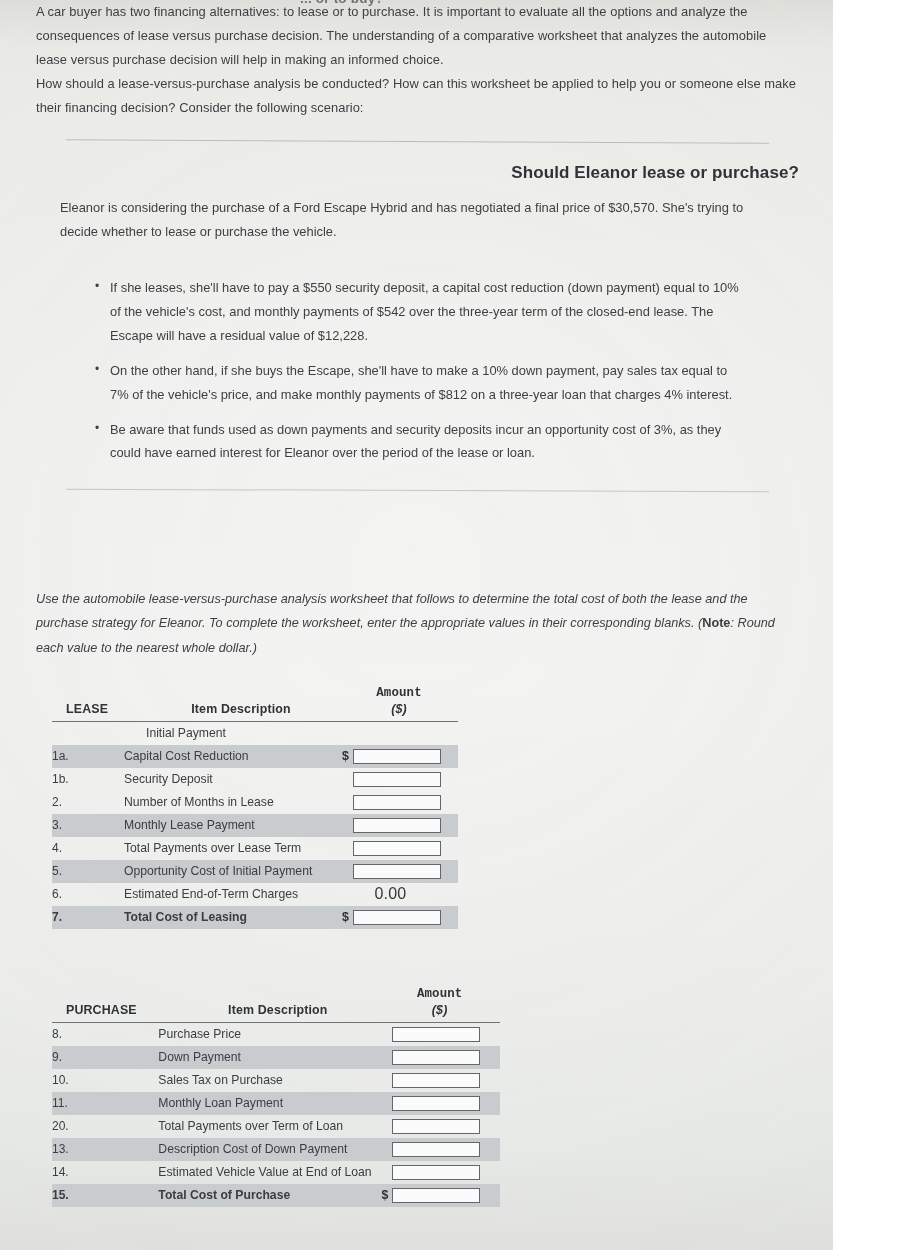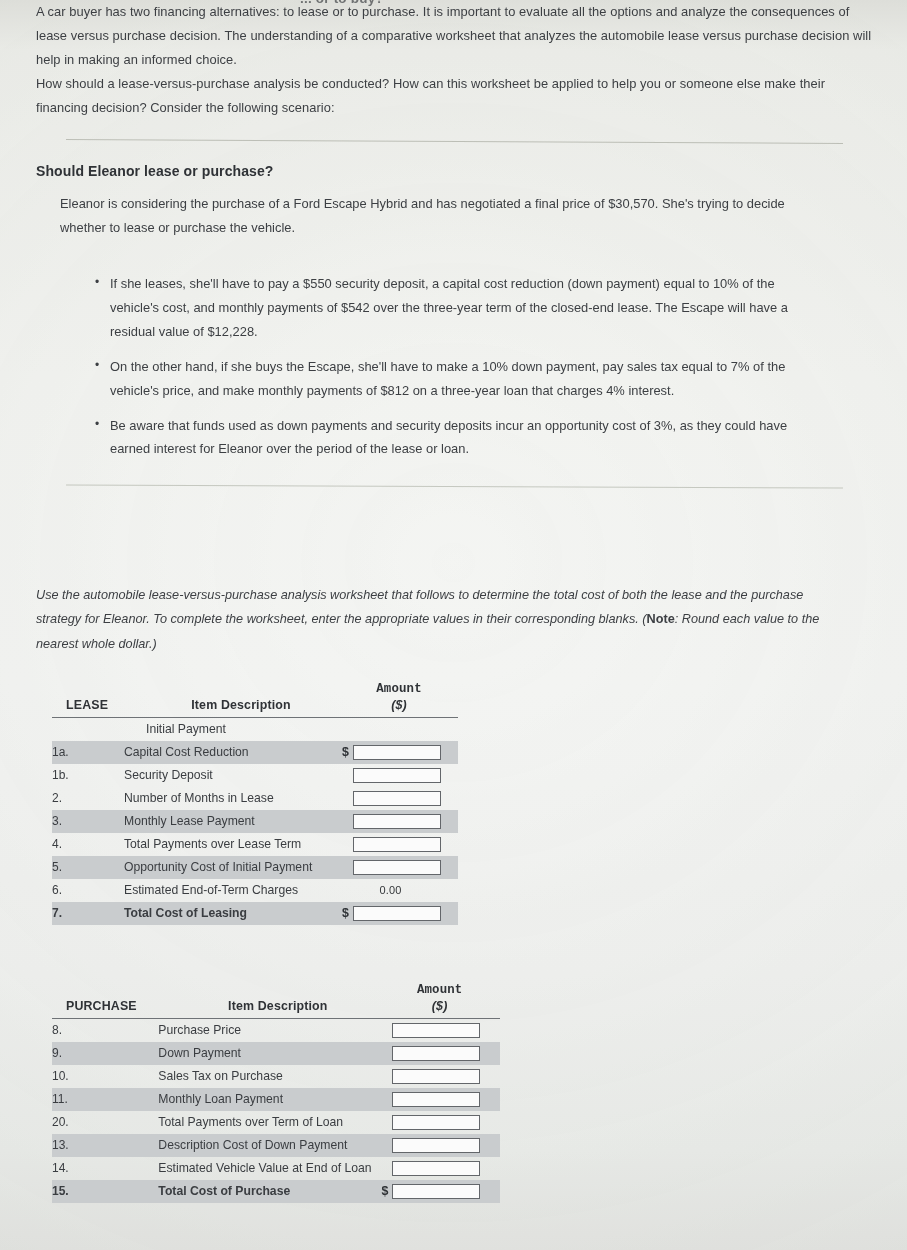--- a/index.html
+++ b/index.html
@@ -5,21 +5,21 @@
   html, body {
     margin: 0;
     padding: 0;
     background: #ffffff;
   }
   body {
     font-family: "Liberation Sans", sans-serif;
   }
   .page {
     position: relative;
-    width: 907px;
+    width: 833px;
     height: 1250px;
     overflow: hidden;
     background: #eceeea;
     background-image:
       linear-gradient(180deg, #e3e4df 0%, #eff0ec 4%, #f3f4f1 30%, #f4f5f3 55%, #f1f2f0 78%, #eceeeb 92%, #e6e7e4 100%),
       radial-gradient(ellipse 70% 50% at 20% 35%, rgba(255,255,255,0.55), rgba(255,255,255,0) 70%);
     color: #3a3d41;
     -webkit-font-smoothing: antialiased;
   }
   
@@ -73,22 +73,22 @@
   }
   .rule.r2 {
     margin-top: 25px;
     border-top-color: #c2c5bd;
     transform: rotate(0.22deg);
   }
 
   
   .scenario-title {
     margin: 21px 0 0 0;
-    text-align: left;
-    font-size: 14px;
+    text-align: right;
+    font-size: 17px;
     font-weight: 700;
     color: #2f3236;
     letter-spacing: .1px;
   }
   .scenario-intro {
     margin: 13px 0 0 0;
     padding: 0 40px 0 24px;
     font-size: 12.9px;
     line-height: 1.85;
     color: #3c3f43;
@@ -192,21 +192,21 @@
     width: 88px;
     height: 15px;
     background: #fbfbfb;
     border: 1.3px solid #63666a;
     box-sizing: border-box;
   }
   .static-amt {
     display: inline-block;
     width: 101px;
     text-align: center;
-    font-size: 11px;
+    font-size: 16px;
     color: #34373a;
     letter-spacing: .2px;
   }
 </style>
 </head>
 <body>
 
 <div class="page">
 
   <div class="cut-top">... or to buy?</div>

